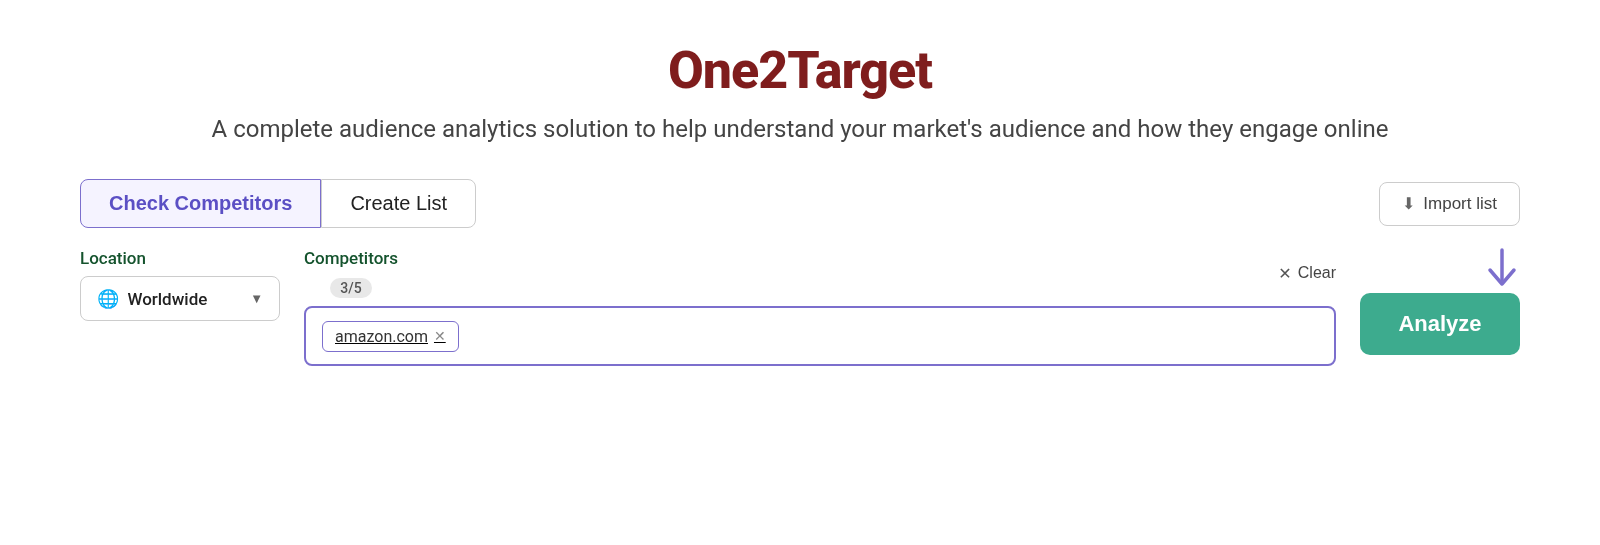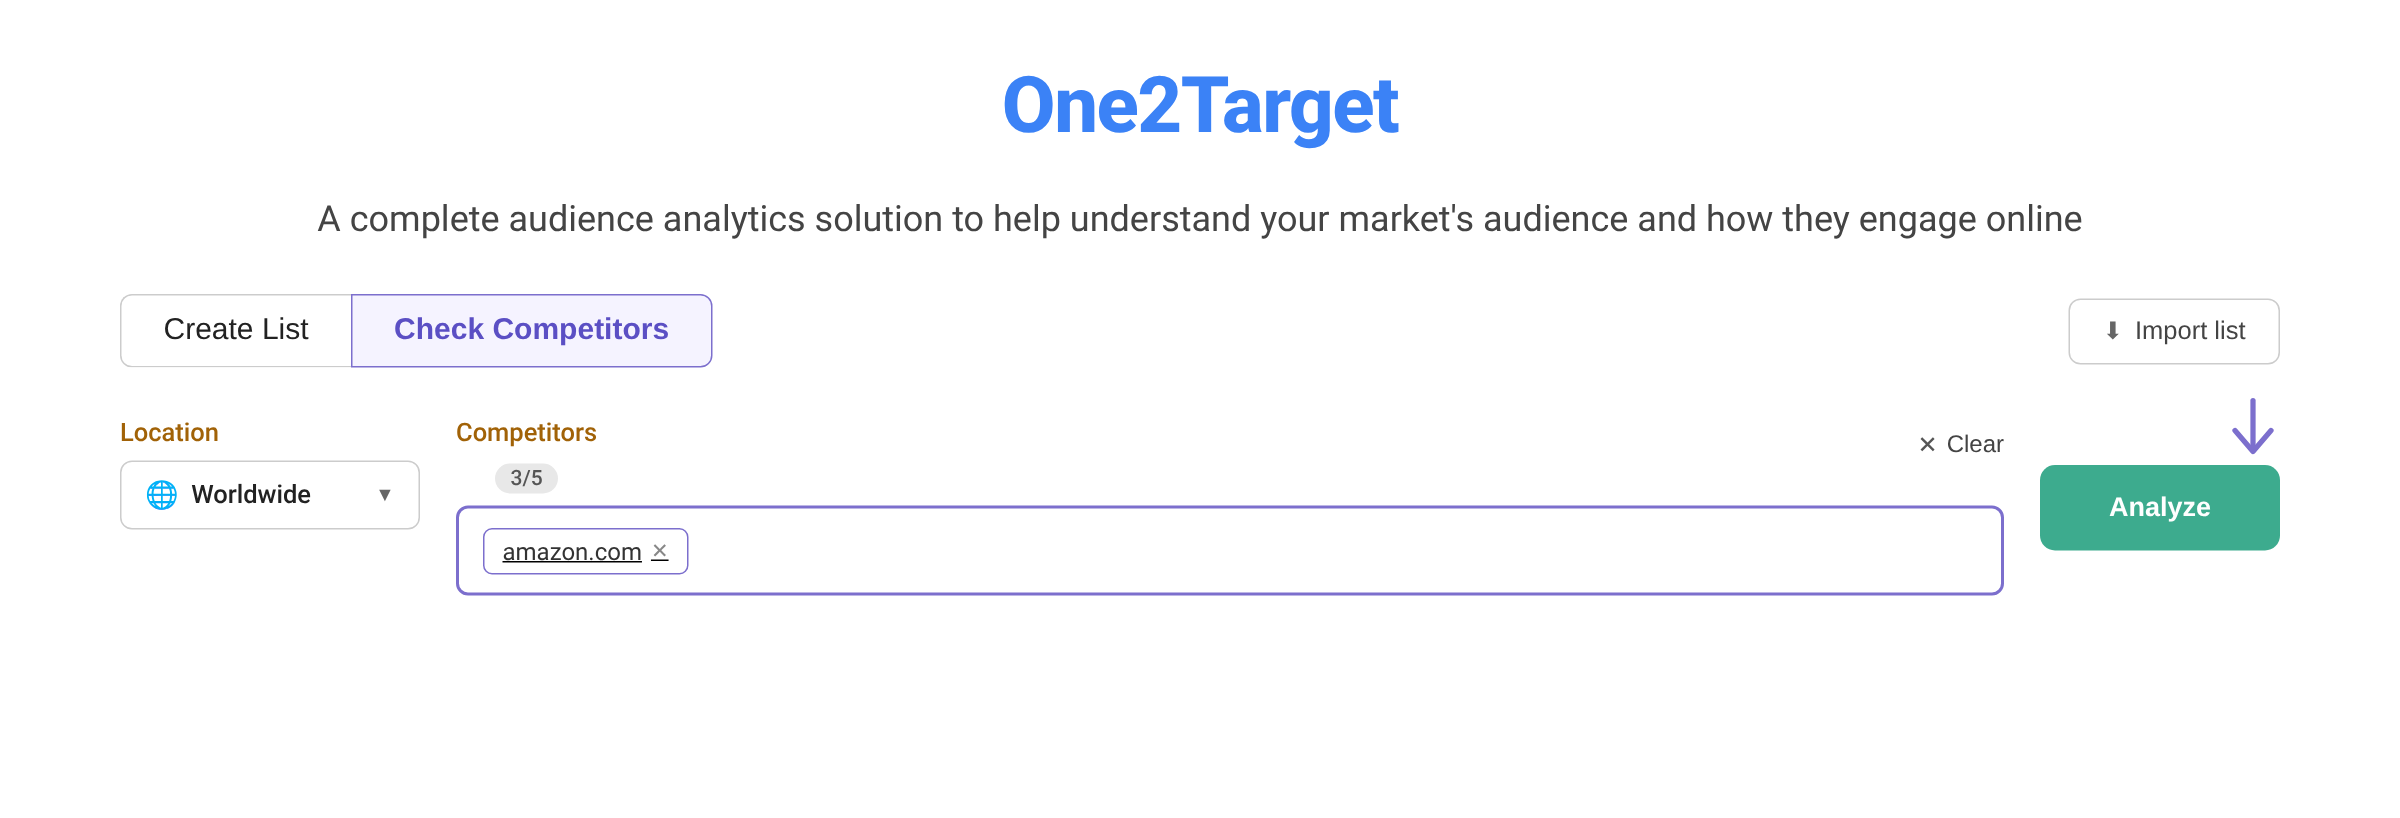--- a/index.html
+++ b/index.html
@@ -29,23 +29,23 @@
 
     .header-section {
       text-align: center;
       margin-bottom: 36px;
       width: 100%;
     }
 
     .page-title {
       font-size: 52px;
       font-weight: 800;
-      color: #3b82f6;
+      color: #7f1d1d;
       letter-spacing: -1px;
-      margin-bottom: 31px;
+      margin-bottom: 14px;
     }
 
     .page-subtitle {
       font-size: 24px;
       color: #444;
       font-weight: 400;
     }
 
     .controls-section {
       width: 100%;
@@ -128,22 +128,21 @@
     .location-group {
       display: flex;
       flex-direction: column;
       gap: 8px;
       min-width: 200px;
     }
 
     .field-label {
       font-size: 17px;
       font-weight: 500;
-      color: #a16207;
-      margin-top: 14px;
+      color: #14532d;
     }
 
     .location-dropdown {
       display: flex;
       align-items: center;
       gap: 8px;
       padding: 11px 16px;
       border: 1.5px solid #ccc;
       border-radius: 8px;
       background: #fff;
@@ -260,21 +259,21 @@
       margin-bottom: -4px;
       line-height: 1;
     }
 
     .analyze-button {
       padding: 18px 36px;
       background: #3dab8e;
       border: none;
       border-radius: 10px;
       color: #fff;
-      font-size: 18px;
+      font-size: 22px;
       font-weight: 700;
       cursor: pointer;
       min-width: 160px;
       text-align: center;
     }
 
     .right-group {
       display: flex;
       flex-direction: column;
       align-items: center;
@@ -288,22 +287,22 @@
 
   <div class="header-section">
     <h1 class="page-title">One2Target</h1>
     <p class="page-subtitle">A complete audience analytics solution to help understand your market's audience and how they engage online</p>
   </div>
 
   <div class="controls-section">
 
     <div class="tabs-row">
       <div class="tabs-group">
+        <button class="tab-button active">Check Competitors</button>
         <button class="tab-button">Create List</button>
-        <button class="tab-button active">Check Competitors</button>
       </div>
       <button class="import-button">
         <span class="import-icon">⬇</span>
         <span>Import list</span>
       </button>
     </div>
 
     <div class="input-section">
 
       <div class="location-group">

